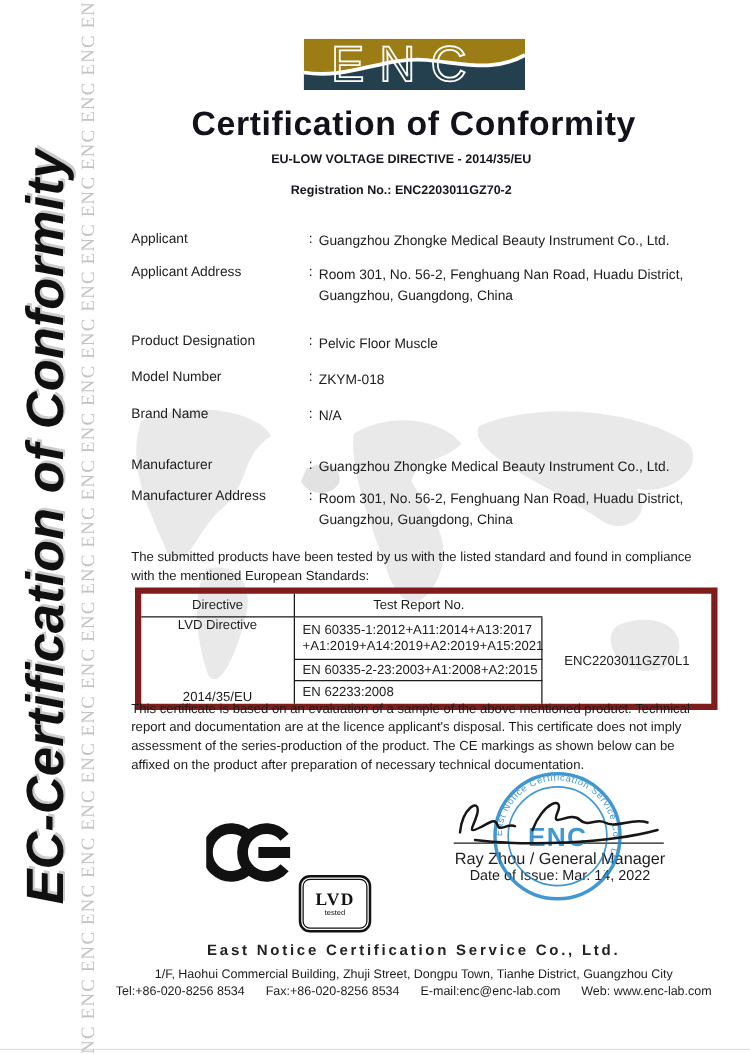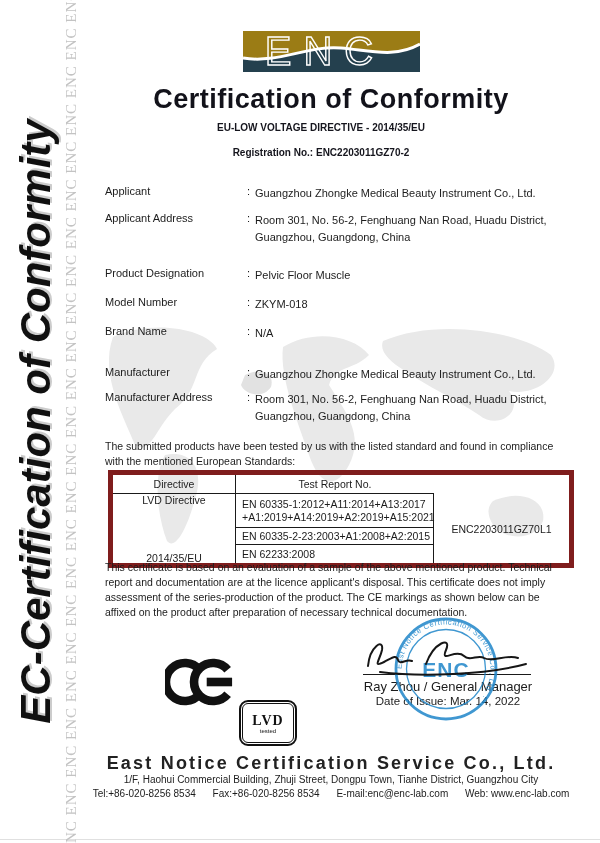--- a/index.html
+++ b/index.html
@@ -52,21 +52,21 @@
   .lvd-label{font-family:"Liberation Serif",serif;font-weight:bold;font-size:14px;letter-spacing:1px;color:#111;}
   .lvd-sub{font-size:6px;color:#111;margin-top:-1px;}
 
   .sig-line{position:absolute;left:363px;top:674px;width:168px;border-top:1.5px solid #1a1a1a;}
   .sig-name{position:absolute;left:353px;top:679px;width:190px;text-align:center;font-size:13px;color:#1c1c1c;}
   .sig-date{position:absolute;left:353px;top:695px;width:190px;text-align:center;font-size:11.5px;color:#1c1c1c;}
   .stamp{position:absolute;left:392px;top:615px;opacity:0.85;}
   .signature{position:absolute;left:360px;top:630px;}
 
   .footer{position:absolute;left:70px;width:522px;text-align:center;color:#1c1c1c;}
-  .footer-company{top:753px;font-size:18px;font-weight:bold;letter-spacing:2.2px;color:#222;}
+  .footer-company{top:753px;font-size:12px;font-weight:bold;letter-spacing:2.2px;color:#222;}
   .footer-address{top:774px;font-size:10px;}
   .footer-contacts{top:788px;font-size:10px;}
   .footer-contacts span{margin:12px 7px;}
 
   .wm-map{position:absolute;left:95px;top:315px;z-index:0;}
   .content-layer{position:relative;z-index:1;}
 </style>
 </head>
 <body>
 

